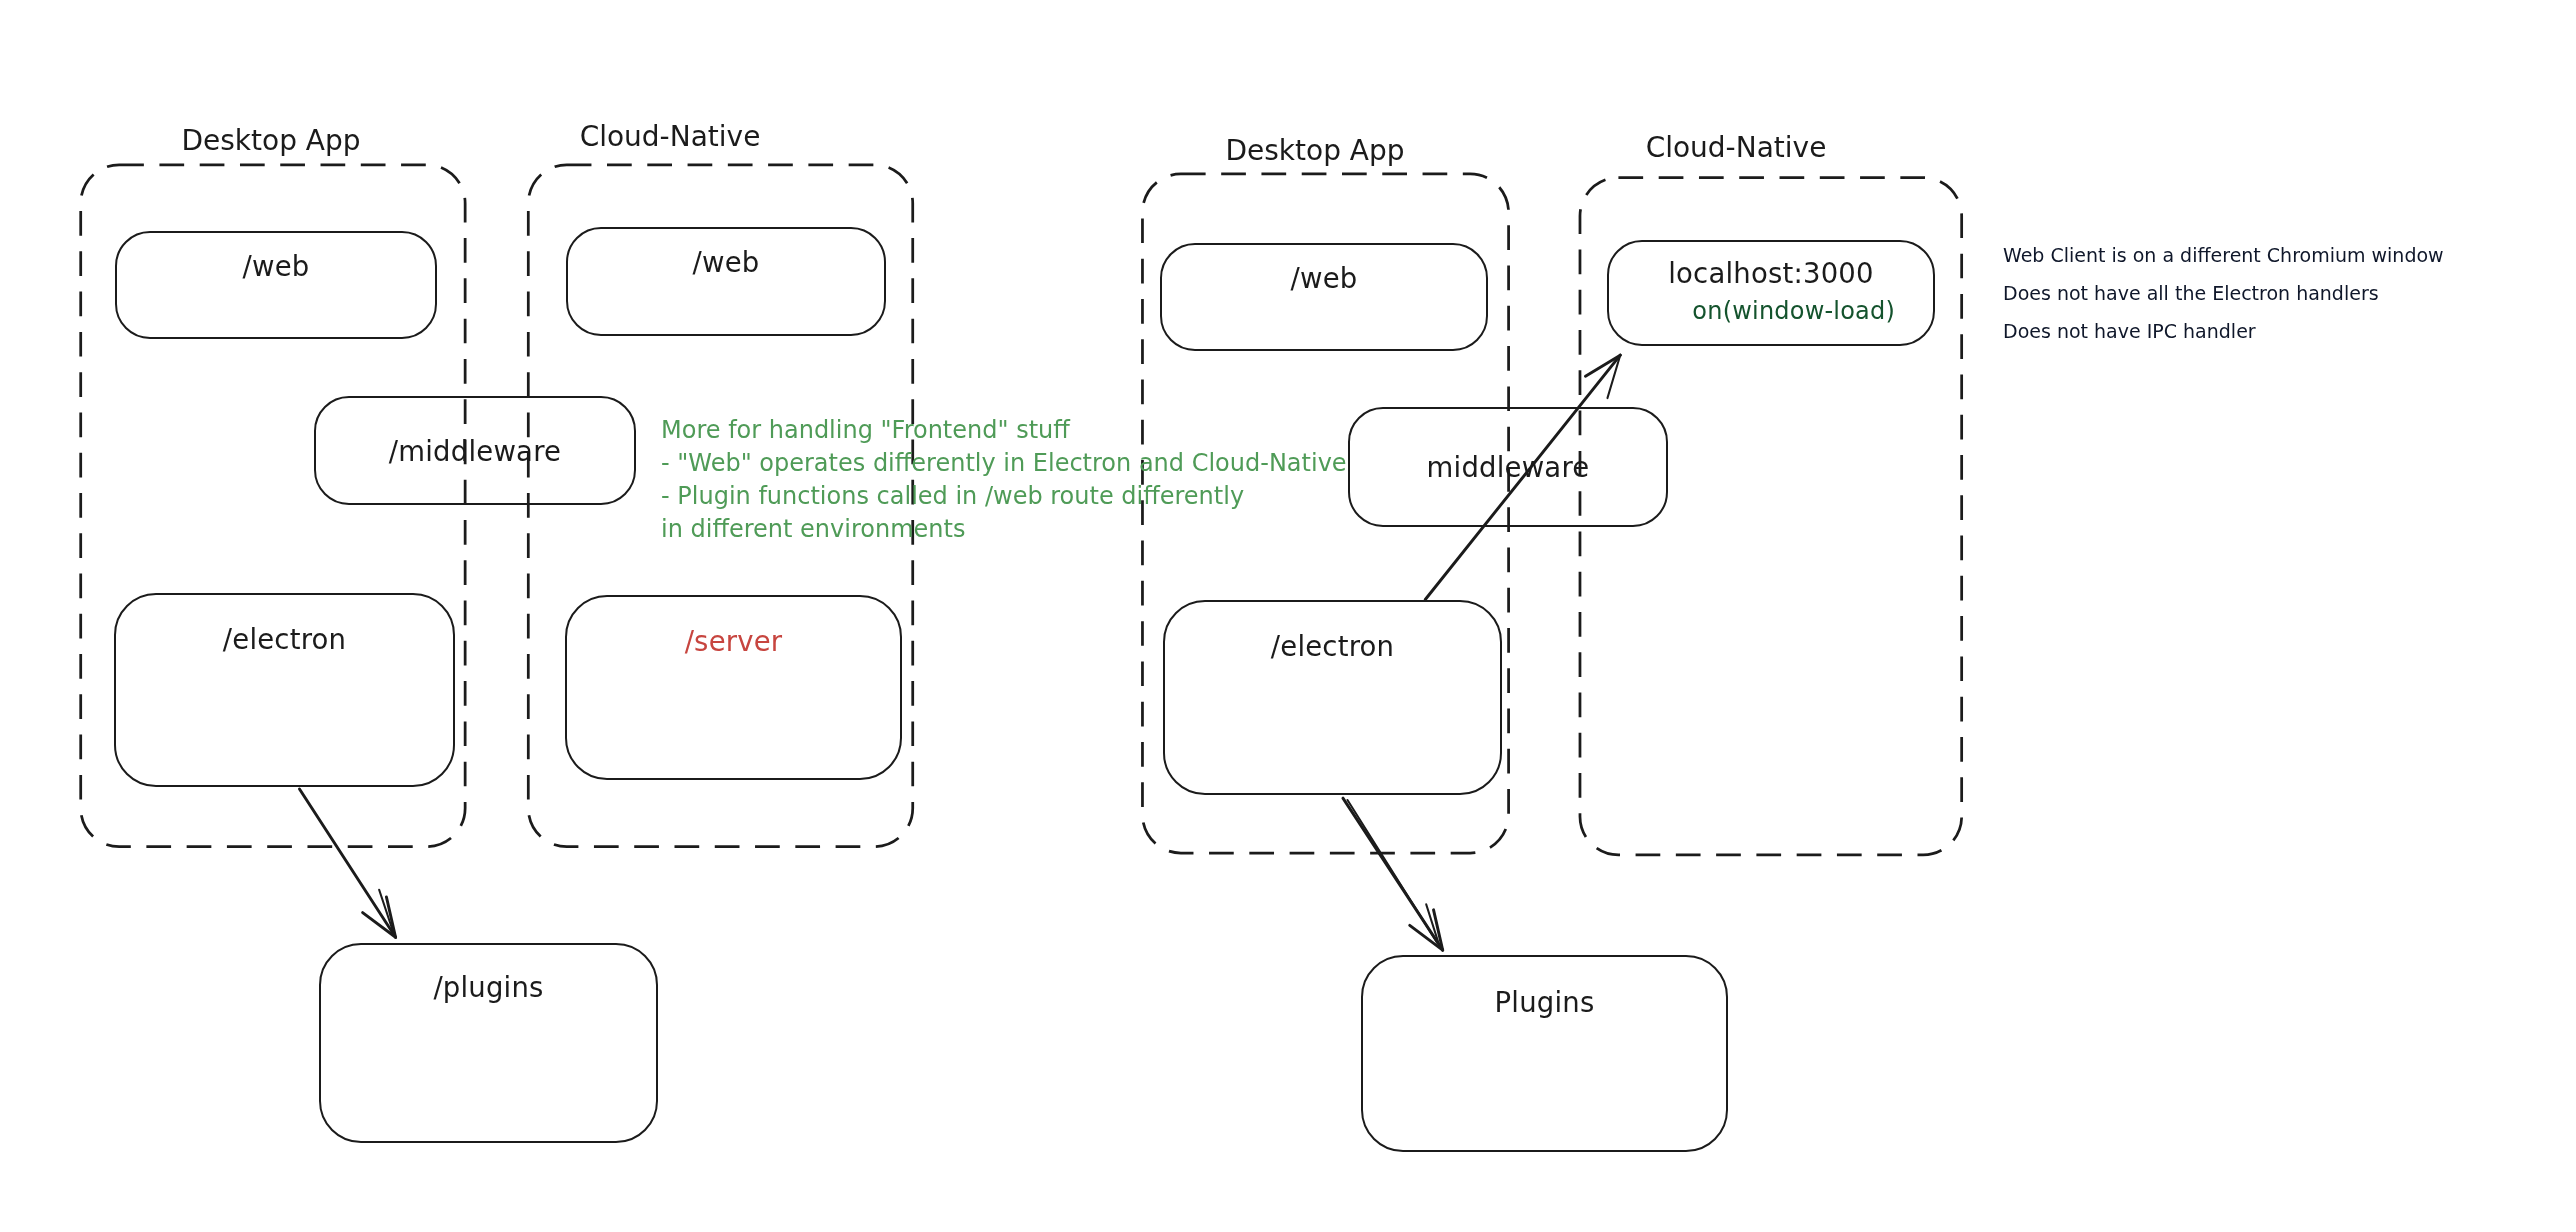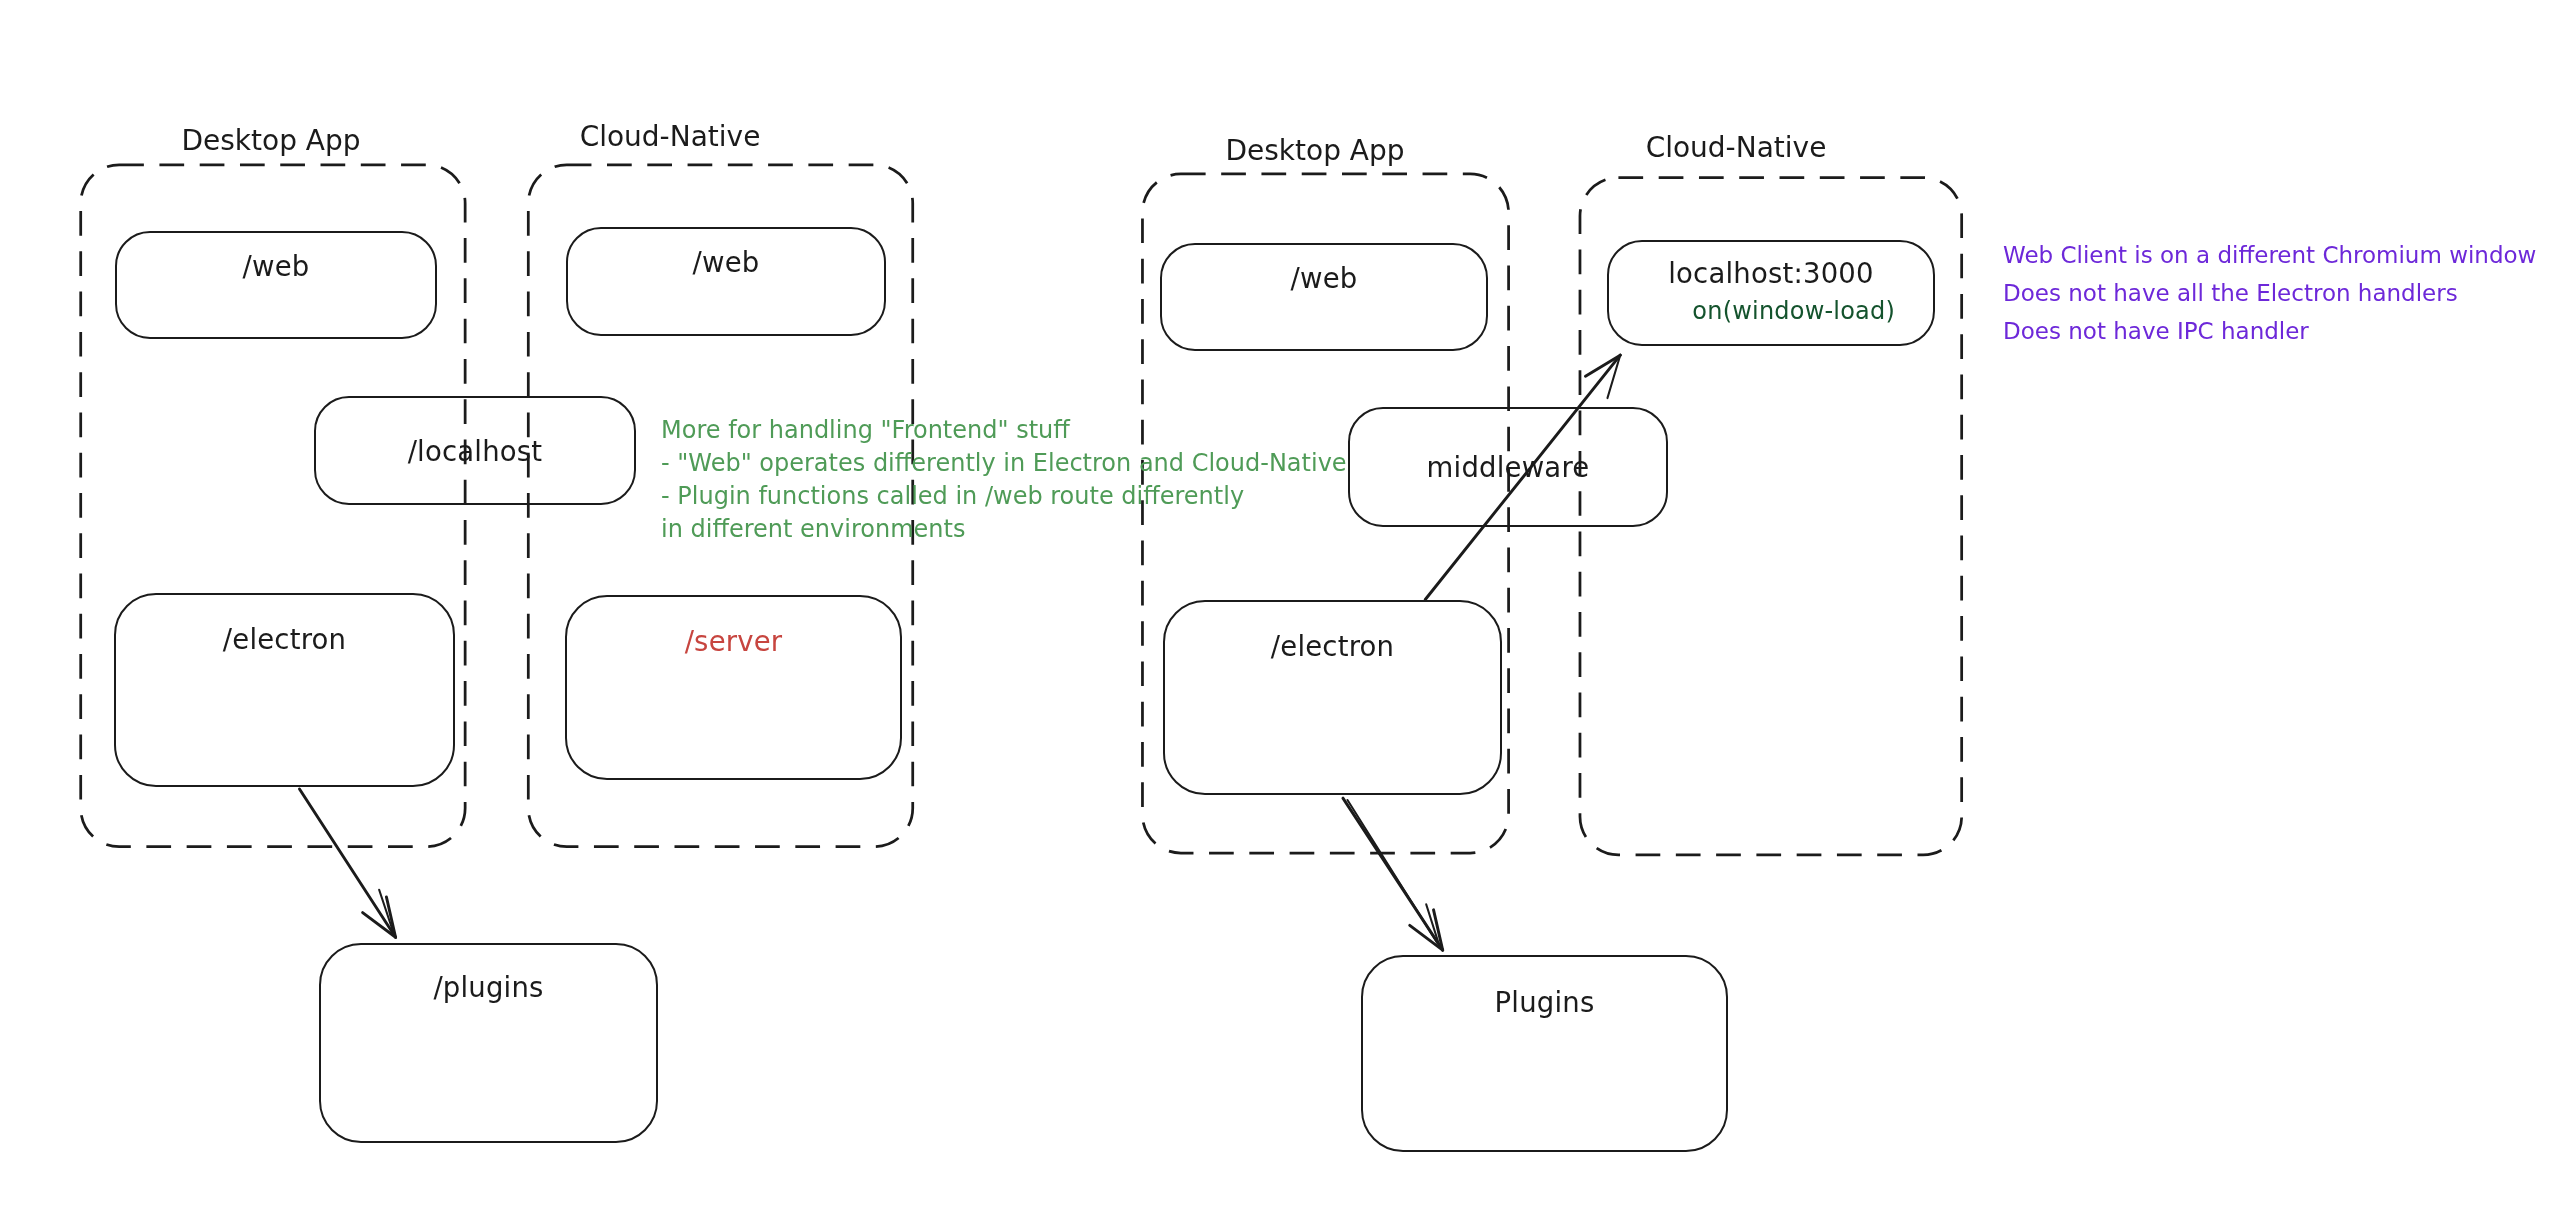--- a/index.html
+++ b/index.html
@@ -58,22 +58,22 @@
     white-space: nowrap;
     z-index: 2;
   }
   .note div { white-space: nowrap; }
   .note.green {
     color: #4f9b57;
     font-size: 24px;
     line-height: 33px;
   }
   .note.red {
-    color: #6d28d9;
-    font-size: 23px;
+    color: #0f172a;
+    font-size: 19px;
     line-height: 38px;
   }
   .sub-label-red {
     position: absolute;
     right: 38px;
     top: 55px;
     color: #14532d;
     font-size: 24px;
     white-space: nowrap;
   }
@@ -112,21 +112,21 @@
     </g>
   </svg>
 
   <div class="zone-label" style="left:271px; top:124px;">Desktop App</div>
   <div class="zone-label" style="left:670px; top:120px;">Cloud-Native</div>
 
   <div class="box" style="left:115px; top:231px; width:322px; height:108px; padding-top:17.4px;">/web</div>
 
   <div class="box" style="left:566px; top:227px; width:320px; height:109px; padding-top:17.4px;">/web</div>
 
-  <div class="box vcenter" style="left:314px; top:396px; width:322px; height:109px;">/localhost</div>
+  <div class="box vcenter" style="left:314px; top:396px; width:322px; height:109px;">/middleware</div>
 
   <div class="box bigr" style="left:114px; top:593px; width:341px; height:194px; padding-top:27.5px;">/electron</div>
 
   <div class="box bigr" style="left:565px; top:595px; width:337px; height:185px; padding-top:27.5px; color:#c7453f;">/server</div>
 
   <div class="box bigr" style="left:319px; top:943px; width:339px; height:200px; padding-top:26px;">/plugins</div>
 
   <div class="note green" style="left:661px; top:414px;">
     <div>More for handling "Frontend" stuff</div>
     <div>- "Web" operates differently in Electron and Cloud-Native</div>

